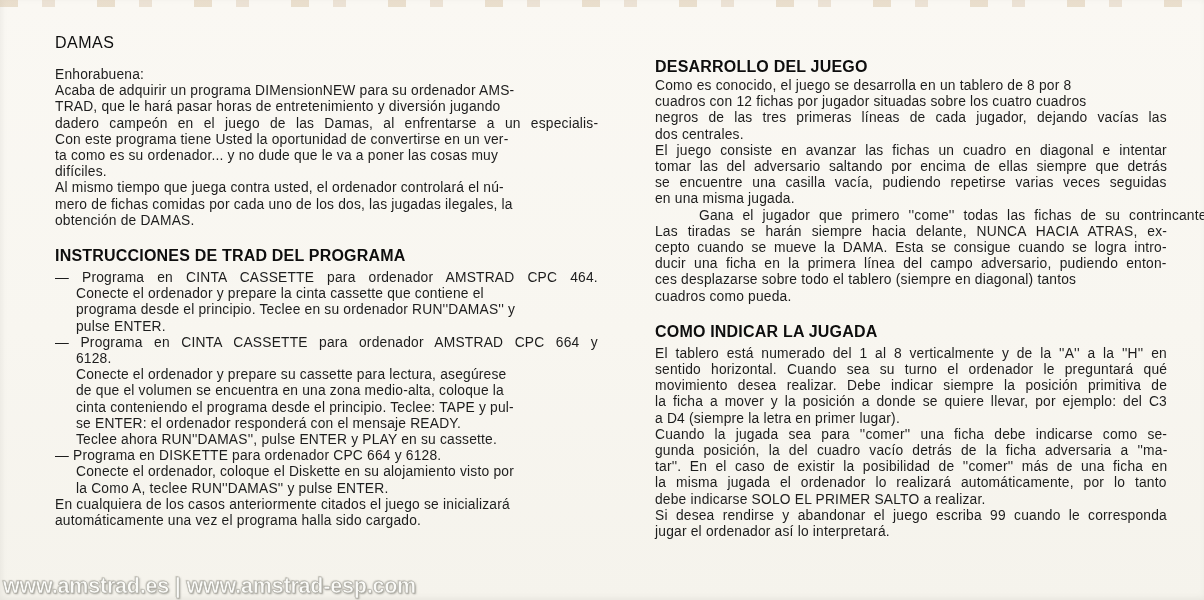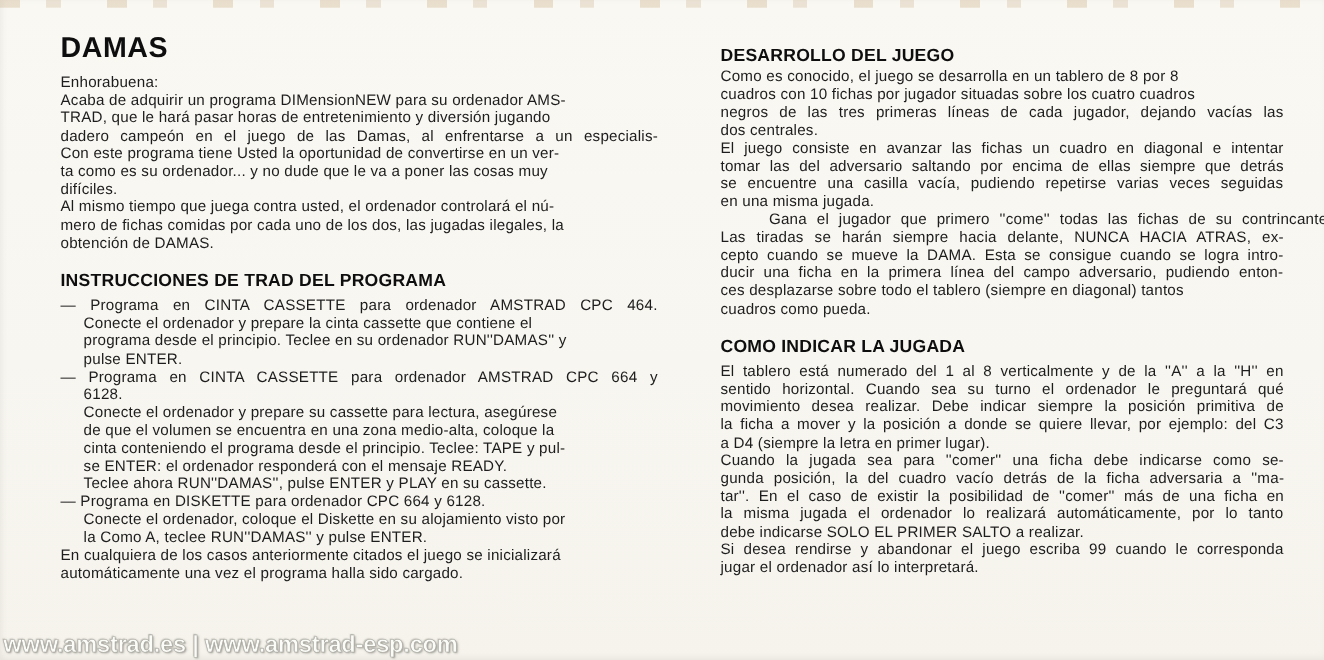--- a/index.html
+++ b/index.html
@@ -11,22 +11,22 @@
   }
   .top-edge{
     position:absolute;left:0;top:0;width:100%;height:7px;
     background:repeating-linear-gradient(90deg,
       rgba(196,164,118,.30) 0 18px, rgba(240,235,225,0) 18px 42px,
       rgba(186,150,105,.22) 42px 55px, rgba(240,235,225,0) 55px 97px);
     filter:blur(.7px);
   }
   .col{position:absolute;}
   .col-left{left:55px;top:31px;width:543px;}
-  .col-right{left:655px;top:42px;width:512px;}
-  .title{font-size:26px;font-weight:bold;line-height:24px;letter-spacing:.5px;margin:0 0 12px;color:#0e0e0e;}
+  .col-right{left:655px;top:58px;width:512px;}
+  .title{font-size:16px;font-weight:normal;line-height:24px;letter-spacing:.5px;margin:0 0 12px;color:#0e0e0e;}
   .heading{font-size:16px;font-weight:bold;line-height:17px;letter-spacing:.2px;margin:18px 0 6px;color:#0e0e0e;}
   .col-right .heading:first-child{margin:0 0 3px;}
   .para,.item{margin:0;}
   .line{font-size:13.8px;line-height:16.2px;letter-spacing:.2px;white-space:nowrap;color:#1d1d1d;}
   .item .line.cont{padding-left:21px;}
   .watermark{
     position:absolute;left:3px;top:574px;
     font-size:21.5px;letter-spacing:-.2px;font-weight:bold;
     color:#fbfbf8;
     -webkit-text-stroke:.5px #a8a79f;
@@ -75,21 +75,21 @@
       </div>
       <div class="para">
         <div class="line"><span>En cualquiera de los casos anteriormente citados el juego se inicializará</span></div>
         <div class="line"><span>automáticamente una vez el programa halla sido cargado.</span></div>
       </div>
     </div>
   <div class="col col-right">
       <div class="heading">DESARROLLO DEL JUEGO</div>
       <div class="para">
         <div class="line"><span>Como es conocido, el juego se desarrolla en un tablero de 8 por 8</span></div>
-        <div class="line"><span>cuadros con 10 fichas por jugador situadas sobre los cuatro cuadros</span></div>
+        <div class="line"><span>cuadros con 12 fichas por jugador situadas sobre los cuatro cuadros</span></div>
         <div class="line" style="word-spacing: 6px;"><span>negros de las tres primeras líneas de cada jugador, dejando vacías las</span></div>
         <div class="line"><span>dos centrales.</span></div>
         <div class="line" style="word-spacing: 4.83333px;"><span>El juego consiste en avanzar las fichas un cuadro en diagonal e intentar</span></div>
         <div class="line" style="word-spacing: 4.45455px;"><span>tomar las del adversario saltando por encima de ellas siempre que detrás</span></div>
         <div class="line" style="word-spacing: 5.55556px;"><span>se encuentre una casilla vacía, pudiendo repetirse varias veces seguidas</span></div>
         <div class="line"><span>en una misma jugada.</span></div>
         <div class="line" style="word-spacing: 4.90909px; margin-left: 44px;"><span>Gana el jugador que primero ''come'' todas las fichas de su contrincante.</span></div>
         <div class="line" style="word-spacing: 5.9px;"><span>Las tiradas se harán siempre hacia delante, NUNCA HACIA ATRAS, ex-</span></div>
         <div class="line" style="word-spacing: 3.58333px;"><span>cepto cuando se mueve la DAMA. Esta se consigue cuando se logra intro-</span></div>
         <div class="line" style="word-spacing: 4.18182px;"><span>ducir una ficha en la primera línea del campo adversario, pudiendo enton-</span></div>

